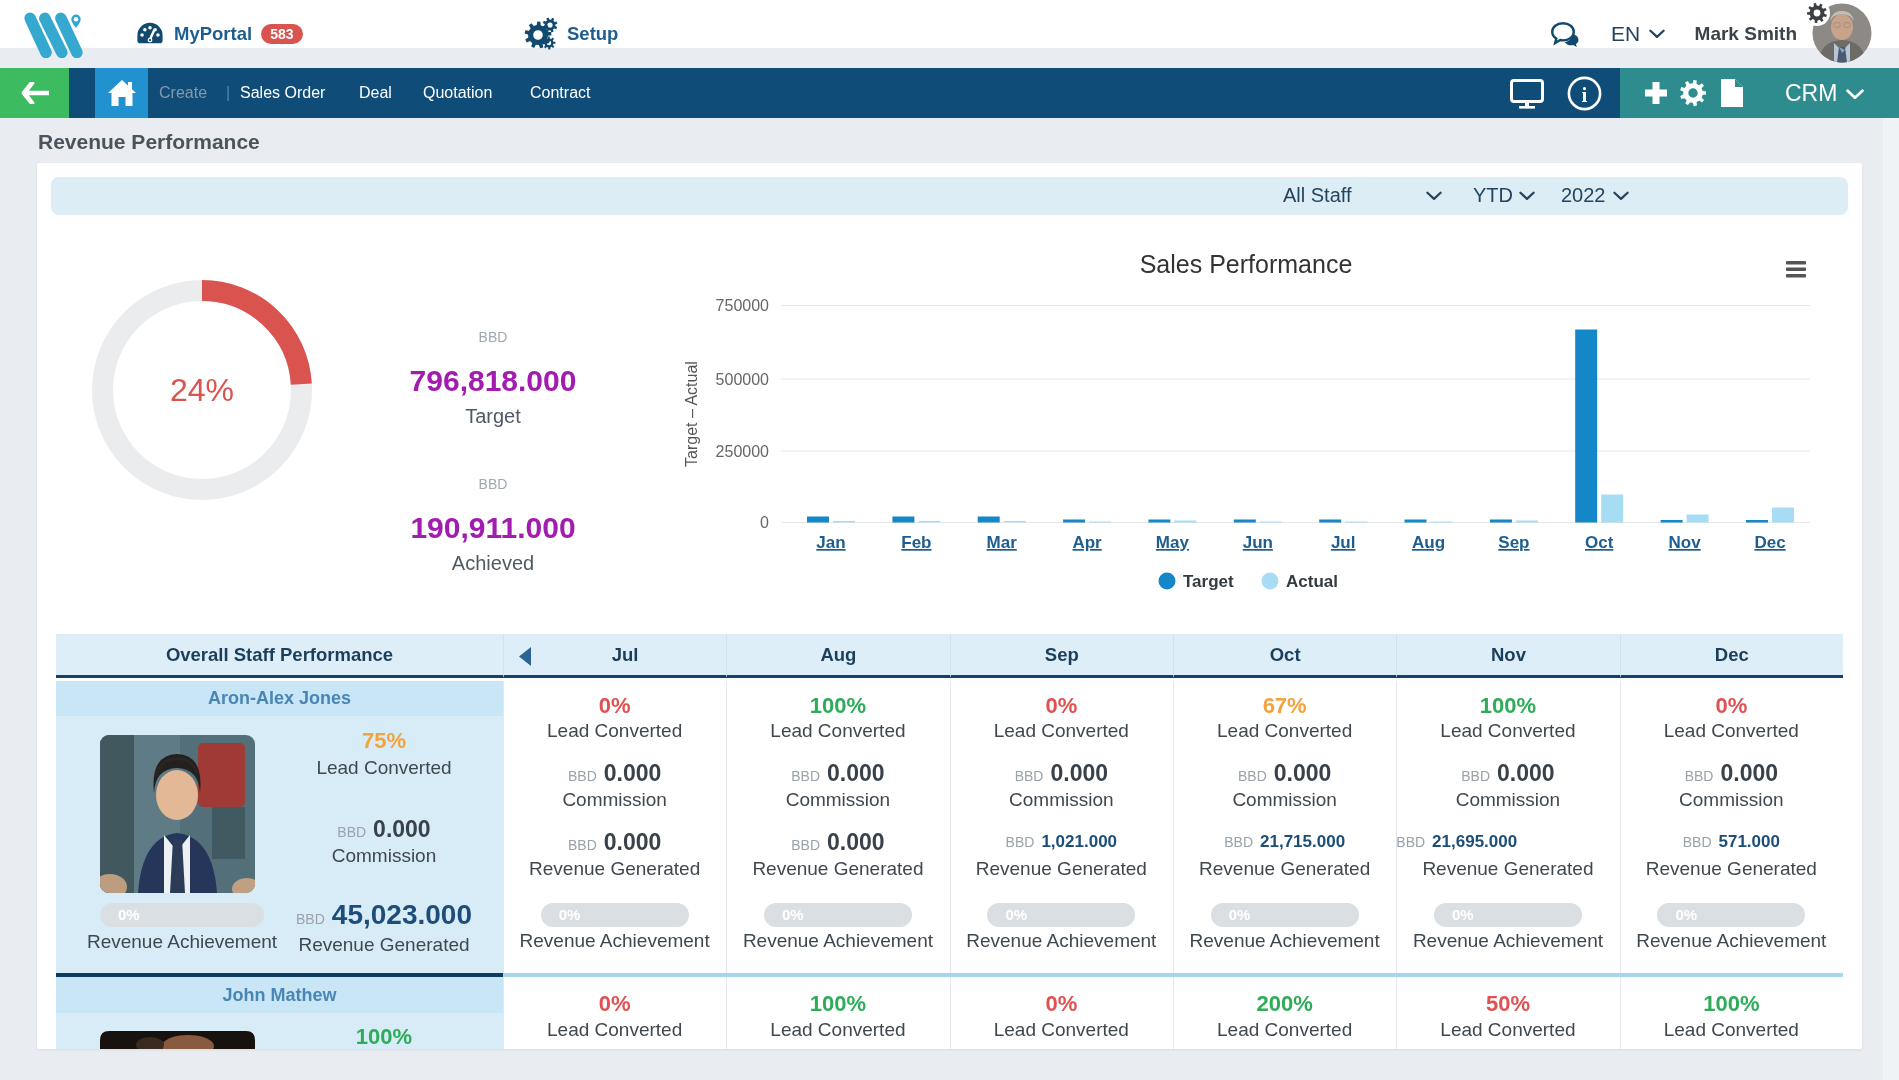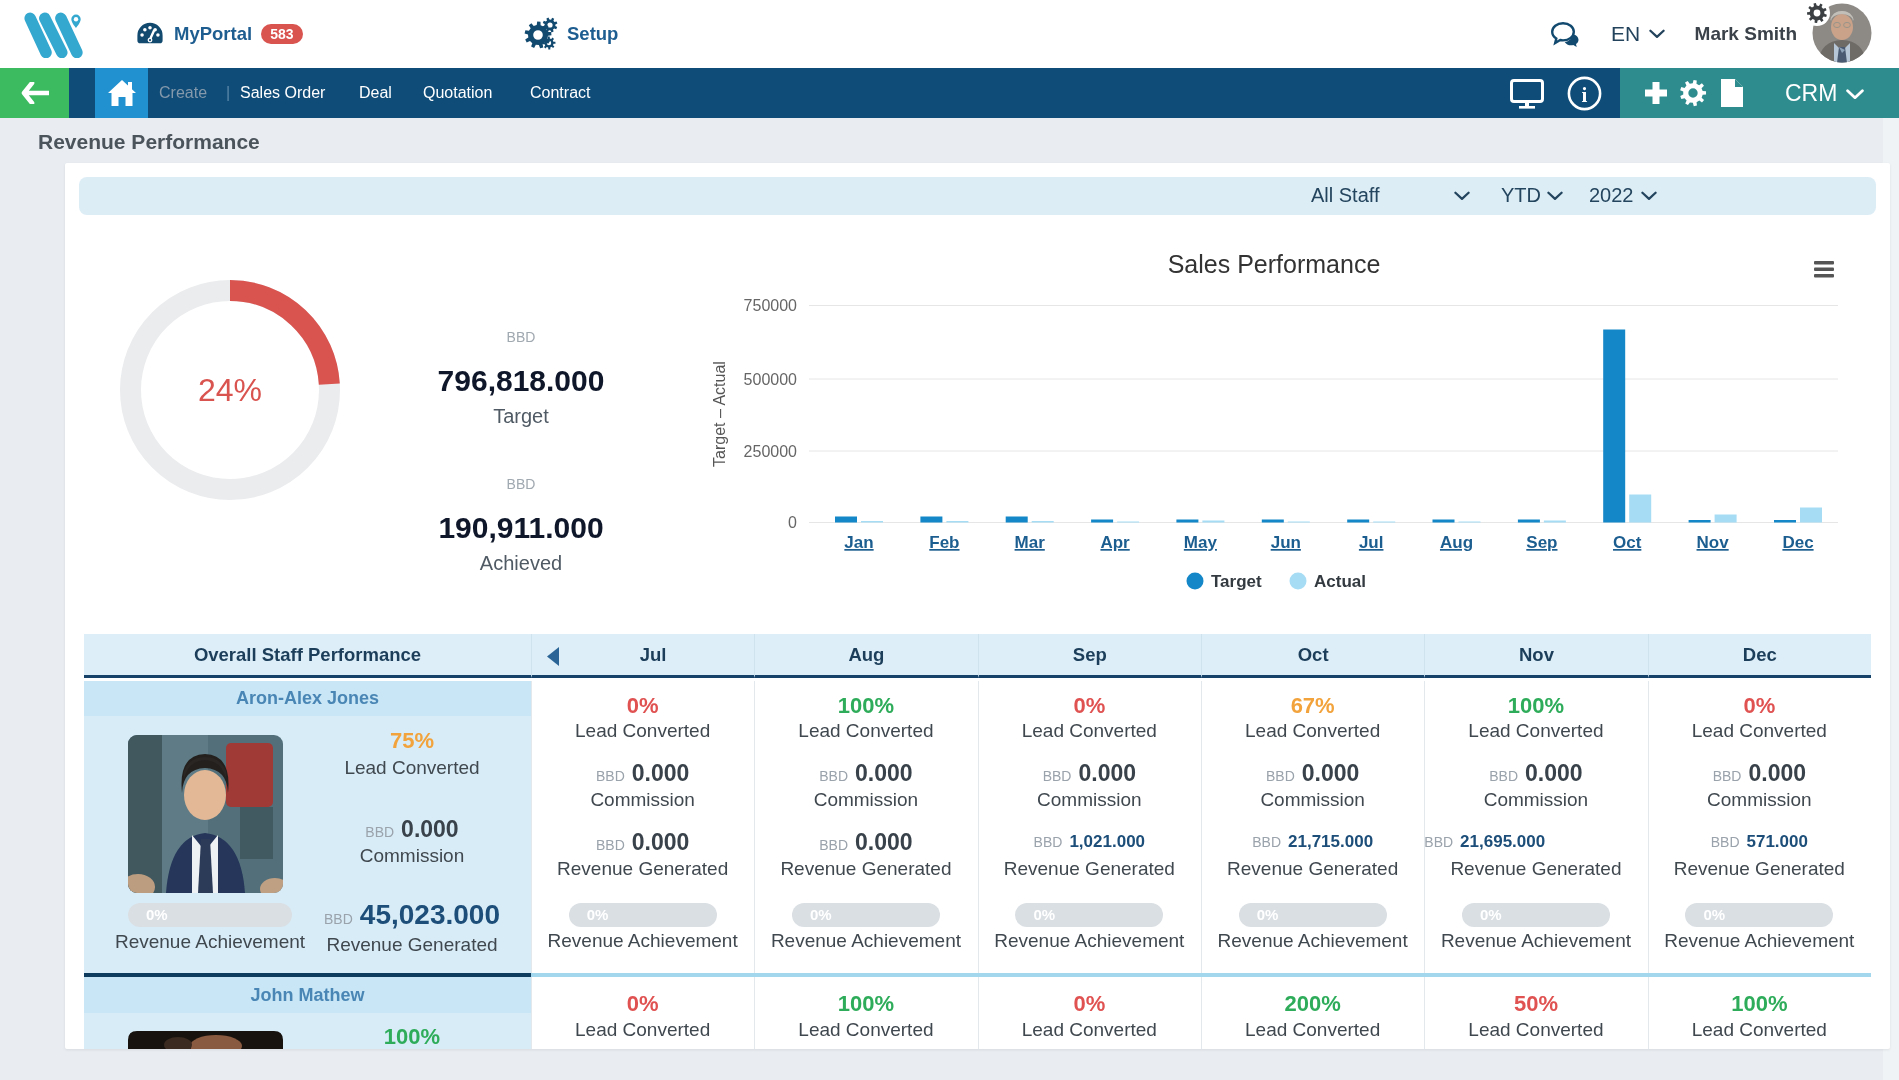--- a/index.html
+++ b/index.html
@@ -1,38 +1,38 @@
 <!DOCTYPE html>
 <html><head>
 <meta charset="utf-8">
 <style>
   * { margin:0; padding:0; box-sizing:border-box; }
   html,body { width:1899px; height:1080px; overflow:hidden; }
   body { background:#e9edf2; font-family:"Liberation Sans", sans-serif; position:relative; }
   .abs { position:absolute; }
   
-  #hdr { position:absolute; left:0; top:0; width:1899px; height:68px; background:#ffffff; }
+  #hdr { position:absolute; left:0; top:0; width:1899px; height:48px; background:#ffffff; }
   .hdr-item { position:absolute; top:0; height:68px; display:flex; align-items:center; gap:9px; color:#1d5d90; font-size:18.5px; font-weight:700; }
   
   #nav { position:absolute; left:0; top:68px; width:1899px; height:50px; background:#0f4c78; }
   #nav .green { position:absolute; left:0; top:0; width:69px; height:50px; background:#3dbb61; display:flex; align-items:center; justify-content:center; }
   #nav .home { position:absolute; left:95px; top:0; width:53px; height:50px; background:#2191d0; display:flex; align-items:center; justify-content:center; }
   .navlink { position:absolute; top:0; height:50px; display:flex; align-items:center; color:#fff; font-size:16px; }
   #teal { position:absolute; left:1620px; top:0; width:279px; height:50px; background:#2e8c8e; }
   
   #ptitle { position:absolute; left:38px; top:130px; font-size:21px; font-weight:700; color:#4b535b; }
   
-  #card { position:absolute; left:37px; top:163px; width:1825px; height:886px; background:#fff; border-radius:2px; box-shadow:0 1px 3px rgba(0,0,0,.08);margin-left:28px; }
+  #card { position:absolute; left:37px; top:163px; width:1825px; height:886px; background:#fff; border-radius:2px; box-shadow:0 1px 3px rgba(0,0,0,.08); }
   #filter { position:absolute; left:14px; top:14px; width:1797px; height:38px; background:#ddedf6; border-radius:8px; }
   .fitem { position:absolute; top:0; height:37px; display:flex; align-items:center; color:#24455e; font-size:20px; }
   
   #donut { position:absolute; left:50px; top:112px; }
   .numblk { position:absolute; width:400px; text-align:center; }
   .numblk .bbd { font-size:14px; color:#a0a8b0; line-height:16px; }
-  .numblk .val { font-size:30px; font-weight:700; color:#0f172a; margin-top:19px; line-height:34px; }
+  .numblk .val { font-size:30px; font-weight:700; color:#a21caf; margin-top:19px; line-height:34px; }
   .numblk .lbl { font-size:20px; color:#4f5a64; margin-top:7px; line-height:22px; }
   
   #tbl { position:absolute; left:19px; top:471px; width:1787px; }
   .th { position:absolute; top:0; height:44px; background:#ddeef8; border-bottom:3px solid #16426a; display:flex; align-items:center; justify-content:center; font-size:18.5px; font-weight:700; color:#1c3e5a; }
   .mcell { position:absolute; background:#fff; border-left:1px solid #e3e8ec; text-align:center; }
   .pct { font-size:22px; font-weight:700; }
   .red { color:#e05252; } .green { color:#2eac5a; } .orange { color:#f2a33c; }
   .lab { font-size:19px; color:#40484f; }
   .bbdv { font-size:14px; color:#9aa2ab; margin-right:7px; }
   .nval { font-size:23px; font-weight:700; color:#39424a; }

